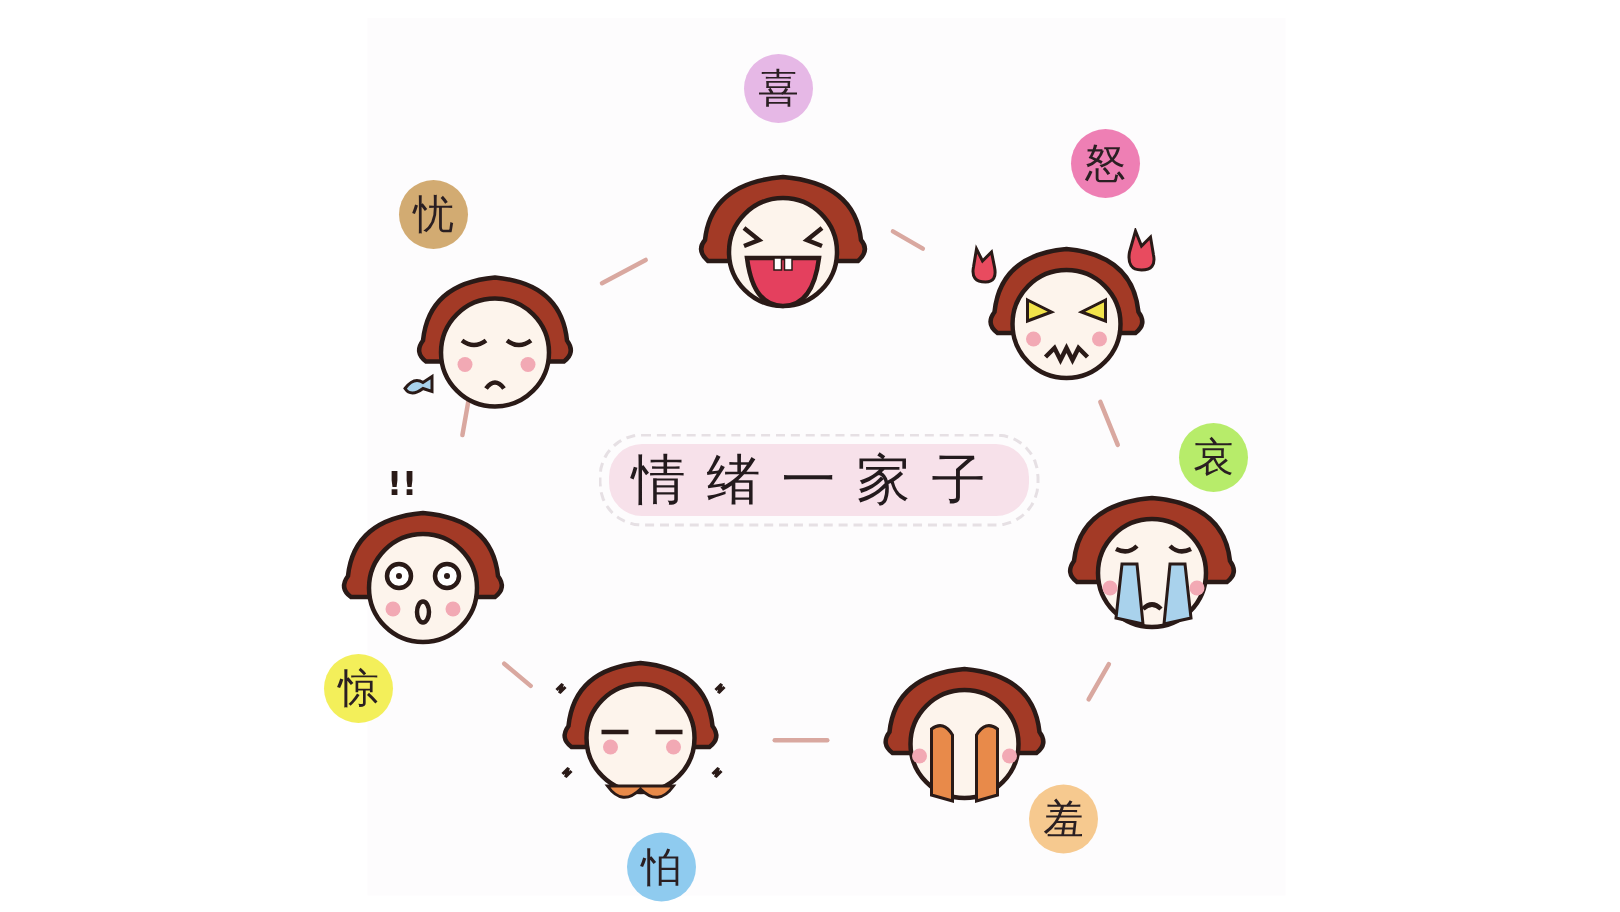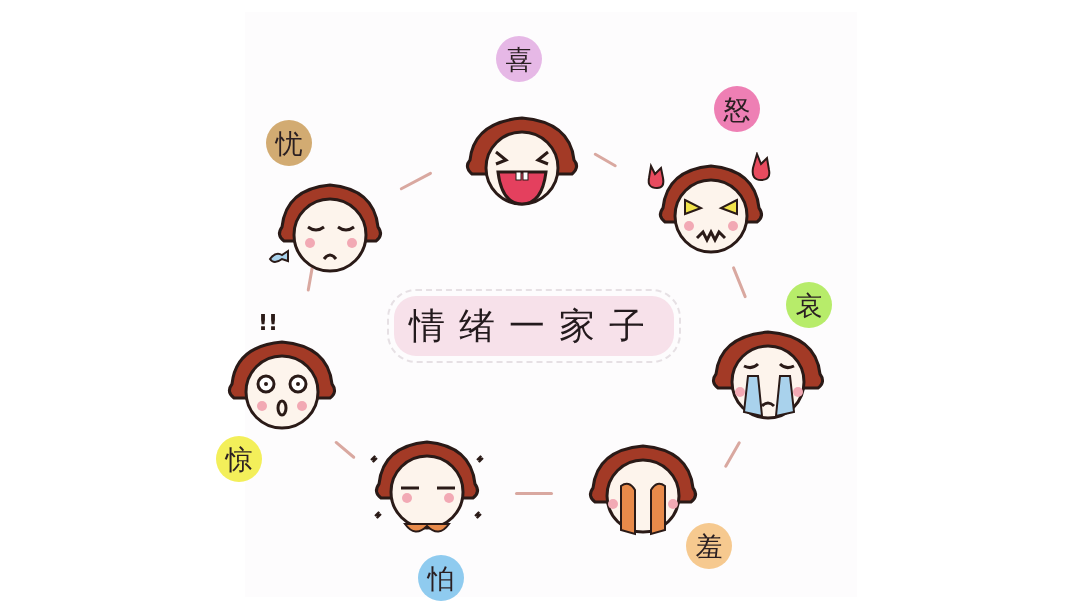--- a/index.html
+++ b/index.html
@@ -11,21 +11,21 @@
   .panel {
     position: absolute; left: 245px; top: 12px; width: 612px; height: 585px;
     background: #fdfcfd;
   }
   .badge {
     position: absolute; width: 46px; height: 46px; border-radius: 50%;
     display: flex; align-items: center; justify-content: center;
     font-size: 27px; color: #2a1f22; line-height: 1;
   }
   .title-box {
-    position: absolute; left: 394px; top: 296px; width: 280px; height: 60px;
+    position: absolute; left: 406px; top: 296px; width: 280px; height: 48px;
     border-radius: 22px; background: #f7e1ea;
     outline: 2px dashed #e6e0e4; outline-offset: 5px;
     display: flex; align-items: center; justify-content: center;
     font-size: 36px; letter-spacing: 14px; color: #231a1d;
   }
   .face { position: absolute; }
   .connector { position: absolute; height: 3px; background: #d9a8a0; border-radius: 2px; transform-origin: left center; }
 </style>
 </head>
 <body>

